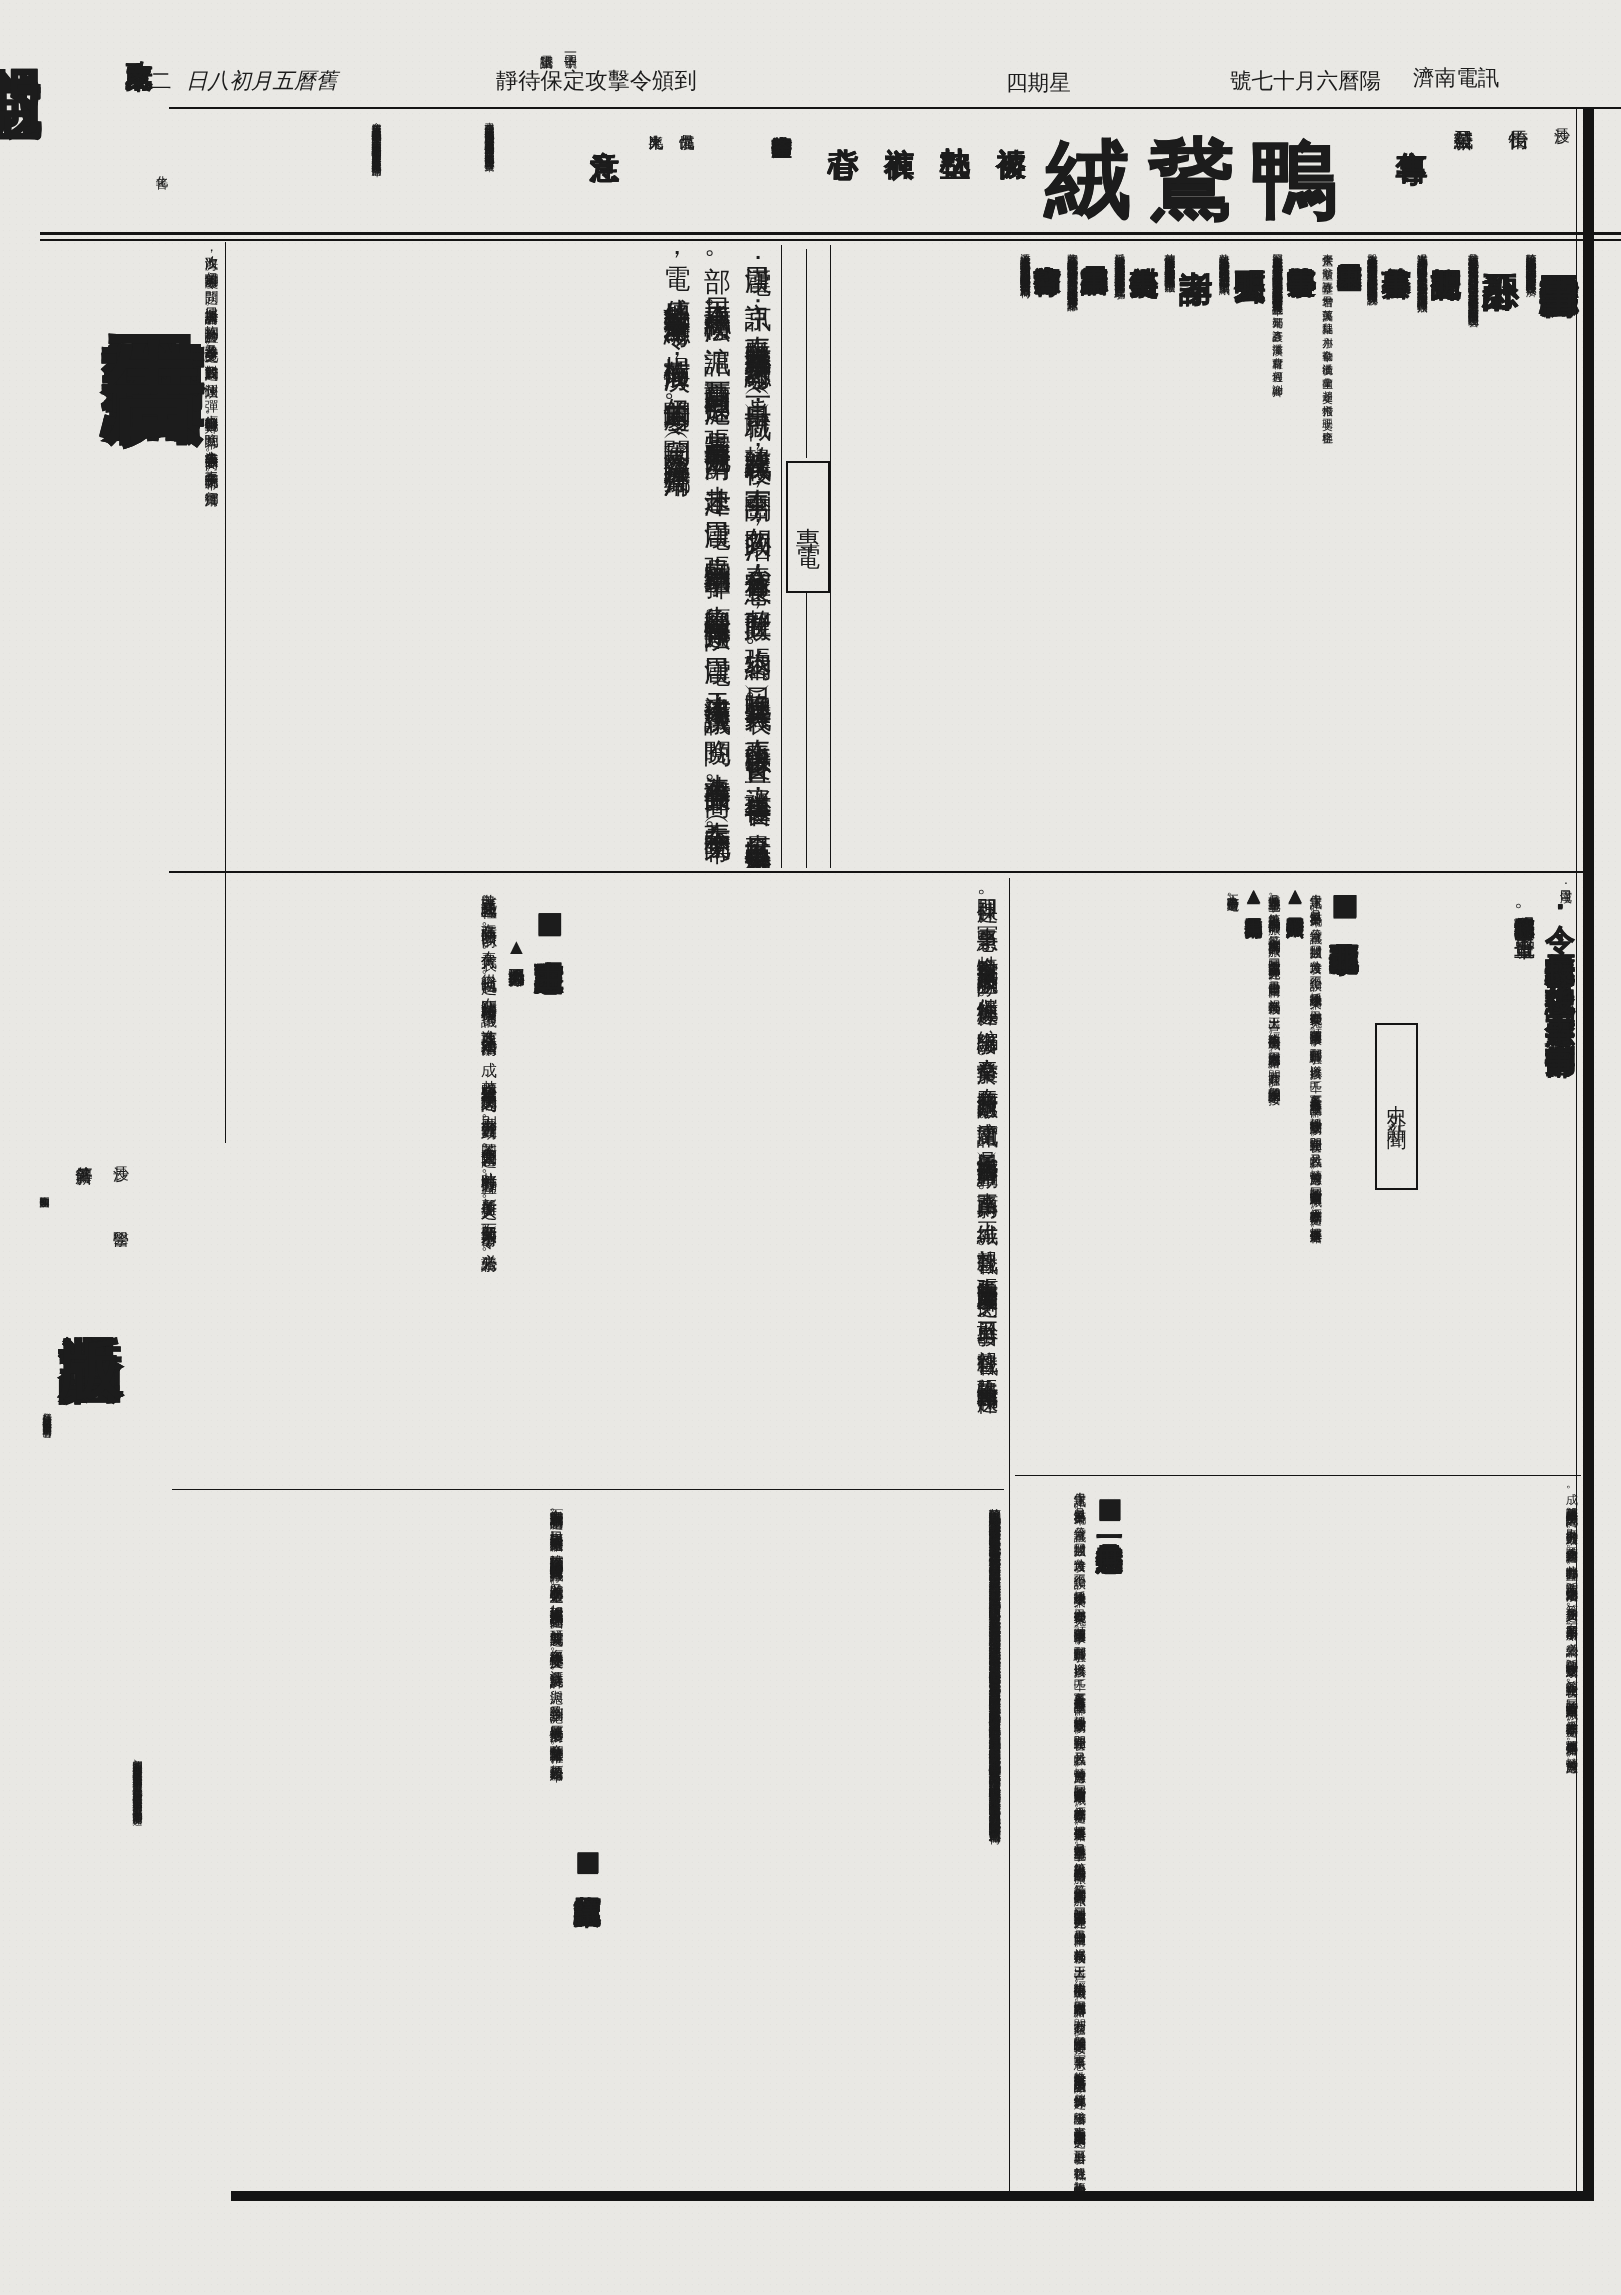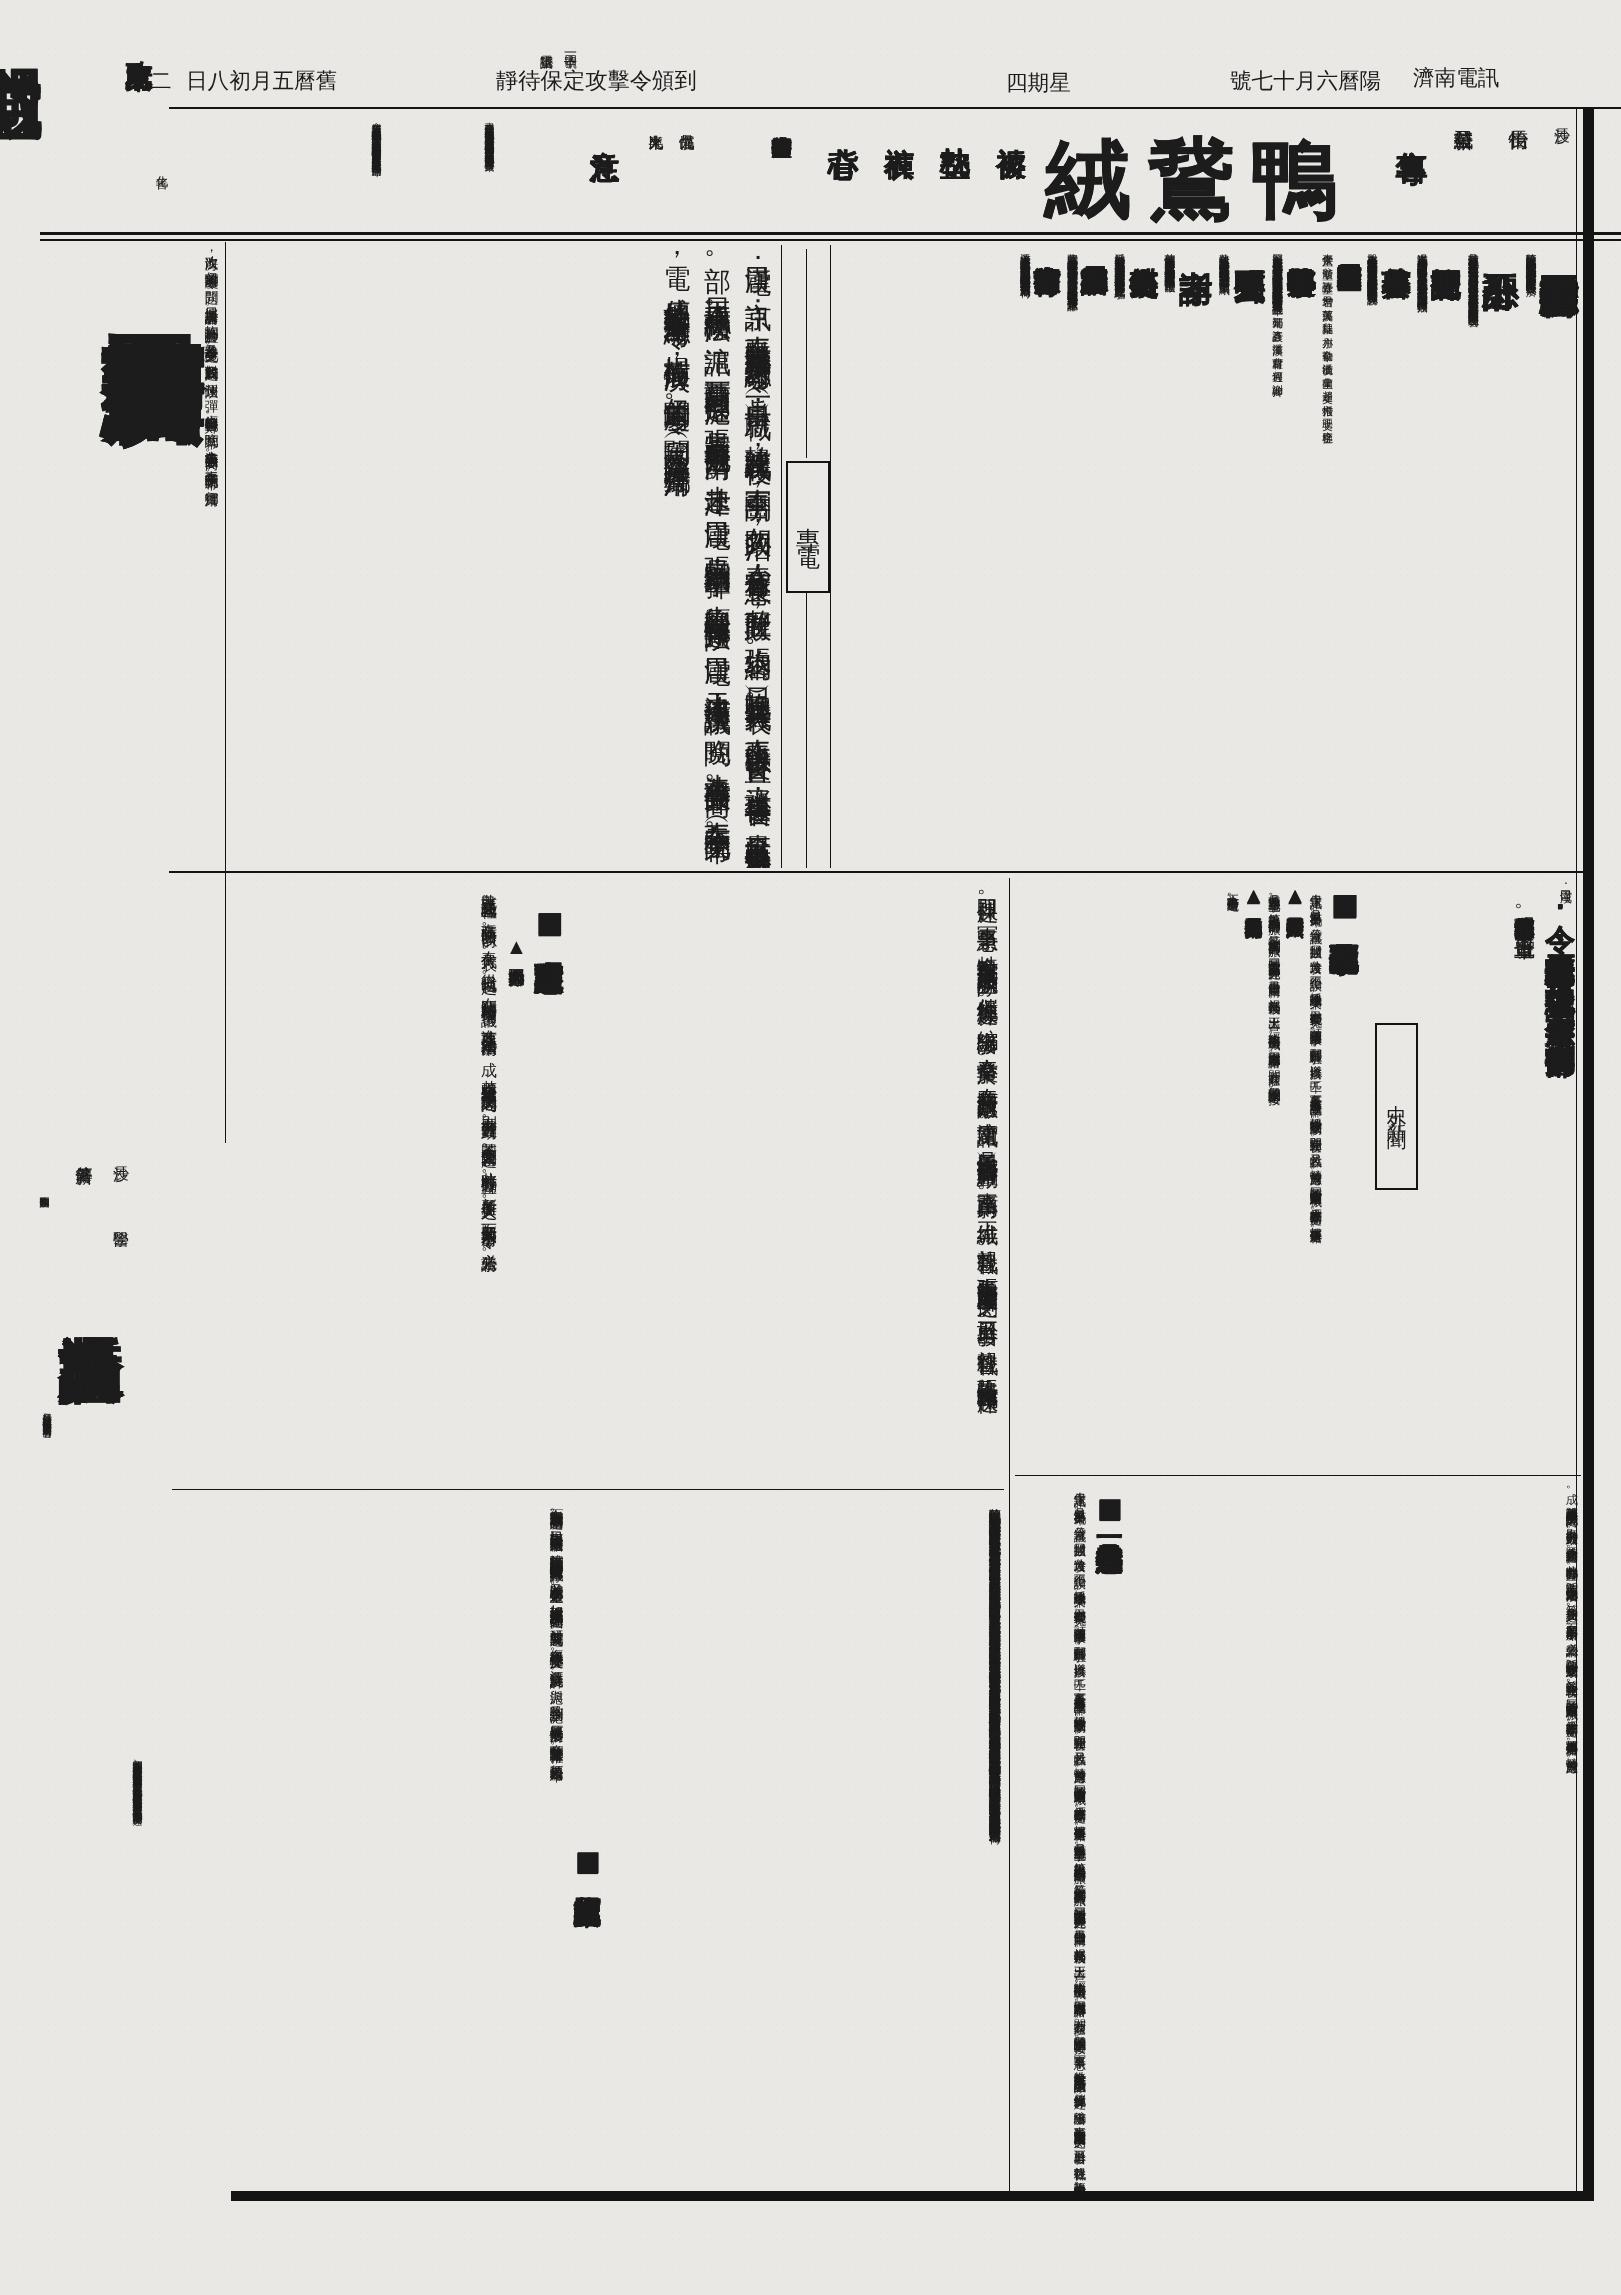--- a/index.html
+++ b/index.html
@@ -25,21 +25,21 @@
 </style>
 </head>
 <body>
 
 <div class="page">
 
   <div class="abs h" style="left:1413px;top:63px;font-size:21.6px;">濟南電訊</div>
   <div class="abs h" style="left:1211px;top:66px;font-size:21.6px;margin-left:19px;">號七十月六曆陽</div>
   <div class="abs h" style="left:1006px;top:68px;font-size:21.6px;">四期星</div>
   <div class="abs h" style="left:496px;top:66px;font-size:22.3px;">靜待保定攻擊令頒到</div>
-  <div class="abs h" style="left:186px;top:66px;font-size:21.6px;">日八初月五曆舊</div>
+  <div class="abs h" style="left:186px;top:66px;font-size:21.6px;font-style:italic;">日八初月五曆舊</div>
   <div class="abs h" style="left:150px;top:66px;font-size:21.6px;">二</div>
   <div class="abs line" style="left:169px;top:107px;width:1452px;height:2.2px;"></div>
 
   <div class="abs v bold" style="left:-27px;top:14.4px;height:231px;font-size:69px;line-height:1.05;">誠空門</div>
   <div class="abs v bold" style="left:121px;top:40px;height:198px;font-size:27px;">政府立案</div>
   <div class="abs v" style="left:153px;top:166px;height:65px;font-size:12.3px;">善化</div>
   <div class="abs v dense" style="left:167px;top:114px;width:216px;height:121px;font-size:10px;line-height:1.45;">金質獎章所用提絨機車係衛氏馬丁鵬發明於民國八年十三年兩蒙農商部特許專利十四年又蒙湖南實業司加出布告嚴禁仿造各在案特此聲明不擔保蓋印</div>
   <div class="abs v dense" style="left:395px;top:114px;width:101px;height:121px;font-size:10px;line-height:1.45;">本公司營業已經八載民國九年即得上海總商會質獎章所用提絨機車係衛氏發明本公司營業已經八載民國九年即得上海總商會質獎章</div>
   <div class="abs v" style="left:537px;top:45px;height:79px;font-size:13px;">電話掛號</div>
   <div class="abs v" style="left:561px;top:45px;height:86px;font-size:13px;">四十一號</div>

